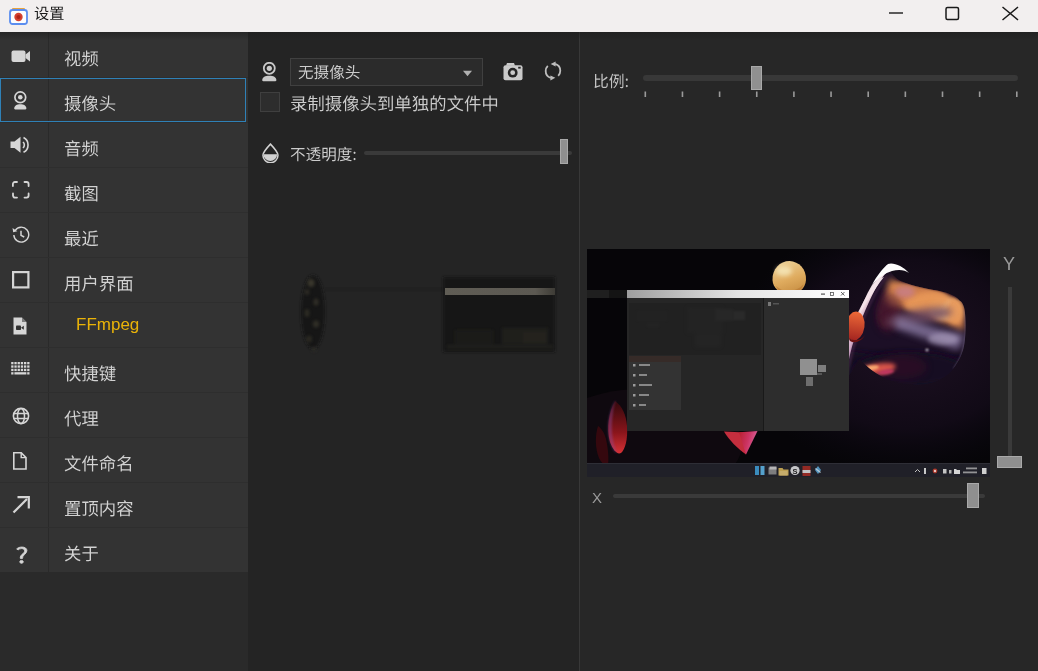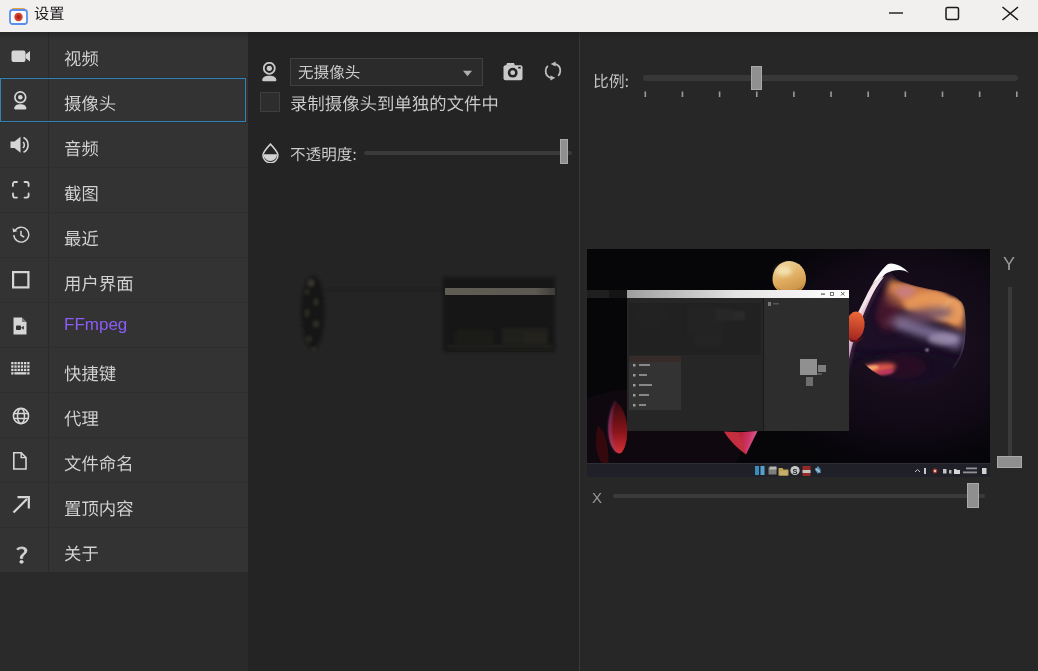--- a/index.html
+++ b/index.html
@@ -66,21 +66,21 @@
   </svg>
 <svg style="position:absolute;left:64px;top:449.5px" width="72" height="26">
     <path transform="translate(0,20)" d="M7.4 -14.3C7.9 -13.5 8.4 -12.3 8.6 -11.6L10.1 -12.1C9.8 -12.8 9.2 -13.9 8.7 -14.7ZM0.9 -11.6V-10.3H3.6C4.6 -7.6 6.0 -5.3 7.8 -3.5C5.9 -1.9 3.5 -0.7 0.6 0.1C0.9 0.4 1.3 1.0 1.4 1.4C4.3 0.4 6.8 -0.8 8.7 -2.5C10.7 -0.8 13.1 0.5 15.9 1.3C16.1 0.9 16.5 0.3 16.8 0.1C14.0 -0.6 11.7 -1.9 9.7 -3.5C11.5 -5.3 12.8 -7.5 13.9 -10.3H16.6V-11.6ZM8.8 -4.4C7.1 -6.1 5.8 -8.0 4.9 -10.3H12.4C11.5 -7.9 10.3 -6.0 8.8 -4.4Z M22.9 -5.9V-4.7H27.9V1.4H29.2V-4.7H34.0V-5.9H29.2V-9.8H33.2V-11.0H29.2V-14.4H27.9V-11.0H25.6C25.8 -11.8 26.0 -12.7 26.2 -13.5L24.9 -13.7C24.5 -11.5 23.8 -9.2 22.8 -7.8C23.1 -7.6 23.6 -7.3 23.9 -7.1C24.4 -7.8 24.8 -8.8 25.2 -9.8H27.9V-5.9ZM22.1 -14.5C21.1 -11.9 19.6 -9.3 18.0 -7.6C18.2 -7.3 18.6 -6.6 18.7 -6.3C19.3 -6.9 19.8 -7.6 20.3 -8.4V1.4H21.6V-10.4C22.2 -11.6 22.8 -12.9 23.3 -14.2Z M43.6 -14.8C42.0 -12.5 38.6 -10.3 35.4 -9.4C35.7 -9.1 36.0 -8.5 36.2 -8.2C37.4 -8.6 38.7 -9.2 40.0 -9.9V-8.8H46.9V-10.0C48.1 -9.3 49.4 -8.6 50.7 -8.2C50.9 -8.6 51.3 -9.2 51.6 -9.5C48.9 -10.2 45.9 -11.9 44.3 -13.7L44.6 -14.1ZM40.1 -10.0C41.4 -10.8 42.6 -11.8 43.6 -12.8C44.5 -11.8 45.6 -10.8 46.9 -10.0ZM37.0 -7.4V0.1H38.2V-1.4H42.3V-7.4ZM38.2 -6.2H41.1V-2.6H38.2ZM44.2 -7.4V1.4H45.4V-6.2H48.8V-2.5C48.8 -2.3 48.7 -2.2 48.5 -2.2C48.2 -2.2 47.4 -2.2 46.4 -2.2C46.6 -1.8 46.8 -1.4 46.8 -1.0C48.1 -1.0 48.9 -1.0 49.4 -1.2C49.9 -1.4 50.1 -1.8 50.1 -2.5V-7.4Z M56.8 -9.2C57.7 -8.6 58.7 -7.8 59.5 -7.1C57.4 -6.0 55.2 -5.2 53.0 -4.8C53.3 -4.5 53.6 -3.9 53.7 -3.5C54.7 -3.8 55.6 -4.1 56.6 -4.4V1.4H57.9V0.5H65.7V1.4H67.0V-5.9H60.0C62.9 -7.5 65.5 -9.6 66.9 -12.4L66.0 -12.9L65.8 -12.9H59.6C60.0 -13.4 60.4 -13.9 60.8 -14.4L59.3 -14.7C58.2 -13.0 56.3 -11.1 53.4 -9.7C53.7 -9.5 54.1 -9.0 54.3 -8.7C56.0 -9.6 57.4 -10.6 58.5 -11.7H65.0C63.9 -10.1 62.4 -8.8 60.7 -7.7C59.9 -8.5 58.7 -9.3 57.8 -10.0ZM65.7 -0.7H57.9V-4.7H65.7Z" fill="#d2d2d2"></path>
   </svg>
 <svg style="position:absolute;left:64px;top:494.5px" width="72" height="26">
     <path transform="translate(0,20)" d="M11.3 -13.0H14.3V-11.4H11.3ZM7.3 -13.0H10.1V-11.4H7.3ZM3.3 -13.0H6.1V-11.4H3.3ZM3.3 -7.4V-0.1H1.0V0.9H16.4V-0.1H14.1V-7.4H8.6L8.9 -8.5H16.0V-9.5H9.0L9.2 -10.5H15.6V-14.0H2.0V-10.5H7.9L7.8 -9.5H1.2V-8.5H7.6L7.4 -7.4ZM4.6 -0.1V-1.2H12.8V-0.1ZM4.6 -4.8H12.8V-3.8H4.6ZM4.6 -5.6V-6.5H12.8V-5.6ZM4.6 -3.0H12.8V-2.0H4.6Z M28.9 -8.6V-5.1C28.9 -3.3 28.6 -1.0 24.3 0.4C24.6 0.6 25.0 1.1 25.1 1.4C29.5 -0.3 30.2 -2.9 30.2 -5.1V-8.6ZM29.7 -1.6C31.0 -0.7 32.5 0.6 33.3 1.4L34.2 0.4C33.4 -0.4 31.8 -1.6 30.5 -2.4ZM25.7 -10.9V-2.7H26.9V-9.7H32.2V-2.7H33.4V-10.9H29.4L30.1 -12.7H34.1V-13.9H25.0V-12.7H28.7C28.6 -12.1 28.4 -11.5 28.2 -10.9ZM18.2 -13.4V-12.1H21.0V-0.9C21.0 -0.6 20.9 -0.5 20.6 -0.5C20.3 -0.5 19.4 -0.5 18.3 -0.5C18.5 -0.2 18.8 0.4 18.8 0.8C20.2 0.8 21.1 0.7 21.6 0.5C22.1 0.3 22.3 -0.1 22.3 -0.9V-12.1H24.6V-13.4Z M36.5 -11.6V1.4H37.8V-10.4H42.8C42.8 -8.1 42.1 -5.2 38.3 -3.1C38.6 -2.9 39.0 -2.4 39.2 -2.1C41.6 -3.5 42.8 -5.2 43.5 -6.8C45.1 -5.3 46.8 -3.5 47.7 -2.3L48.8 -3.2C47.7 -4.5 45.6 -6.5 43.9 -8.1C44.0 -8.9 44.1 -9.6 44.2 -10.4H49.2V-0.3C49.2 -0.0 49.1 0.1 48.8 0.1C48.4 0.1 47.3 0.1 46.0 0.1C46.2 0.4 46.4 1.0 46.5 1.4C48.0 1.4 49.1 1.4 49.7 1.2C50.3 0.9 50.5 0.5 50.5 -0.3V-11.6H44.2V-14.6H42.9V-11.6Z M58.0 -11.0C57.0 -9.7 55.3 -8.5 53.7 -7.7C54.0 -7.5 54.5 -7.0 54.7 -6.7C56.3 -7.6 58.0 -9.1 59.2 -10.6ZM62.4 -10.2C64.0 -9.2 66.0 -7.7 66.9 -6.8L67.9 -7.6C66.9 -8.6 64.9 -10.0 63.3 -11.0ZM60.8 -9.5C59.2 -6.9 56.1 -4.7 52.8 -3.5C53.2 -3.2 53.5 -2.8 53.7 -2.5C54.5 -2.8 55.3 -3.2 56.0 -3.6V1.4H57.3V0.8H64.5V1.3H65.8V-3.8C66.5 -3.4 67.3 -3.0 68.1 -2.7C68.2 -3.1 68.6 -3.5 68.9 -3.8C66.1 -4.9 63.6 -6.3 61.6 -8.5L61.9 -9.0ZM57.3 -0.3V-3.3H64.5V-0.3ZM57.4 -4.4C58.7 -5.3 59.9 -6.4 60.9 -7.6C62.1 -6.3 63.4 -5.3 64.7 -4.4ZM59.7 -14.4C60.0 -14.0 60.2 -13.5 60.4 -13.0H53.6V-9.8H54.9V-11.8H66.8V-9.8H68.2V-13.0H62.0C61.8 -13.6 61.4 -14.2 61.1 -14.7Z" fill="#d2d2d2"></path>
   </svg>
 <svg style="position:absolute;left:64px;top:539.5px" width="37" height="26">
     <path transform="translate(0,20)" d="M3.9 -13.9C4.6 -13.0 5.3 -11.7 5.6 -10.9H2.2V-9.6H8.0V-7.5C8.0 -7.2 8.0 -6.8 8.0 -6.5H1.2V-5.2H7.7C7.2 -3.3 5.5 -1.3 0.8 0.2C1.2 0.5 1.6 1.1 1.8 1.4C6.3 -0.2 8.2 -2.2 9.0 -4.2C10.4 -1.5 12.7 0.4 15.8 1.3C16.0 0.9 16.4 0.3 16.7 0.0C13.5 -0.8 11.1 -2.6 9.8 -5.2H16.3V-6.5H9.5L9.5 -7.5V-9.6H15.3V-10.9H11.9C12.5 -11.8 13.2 -13.0 13.8 -14.1L12.4 -14.5C11.9 -13.5 11.1 -12.0 10.4 -10.9H5.7L6.8 -11.5C6.5 -12.4 5.7 -13.6 5.0 -14.5Z M19.6 -13.4V-12.1H25.6V-7.7H18.4V-6.4H25.6V-0.5C25.6 -0.2 25.4 -0.1 25.1 -0.1C24.7 -0.0 23.3 -0.0 21.9 -0.1C22.1 0.3 22.4 0.9 22.4 1.3C24.2 1.3 25.4 1.3 26.0 1.1C26.7 0.9 27.0 0.4 27.0 -0.5V-6.4H33.9V-7.7H27.0V-12.1H32.6V-13.4Z" fill="#d2d2d2"></path>
   </svg>
-<div class="abs" style="left:64px;top:315px;width:80px;height:20px;color:#8b5cf6;font-size:17px">FFmpeg</div>
+<div class="abs" style="left:76px;top:315px;width:80px;height:20px;color:#eab308;font-size:17px">FFmpeg</div>
 <svg class="abs" style="left:11px;top:50px" width="20" height="13">
 <rect x="0.5" y="0.5" width="14" height="11.5" rx="2" fill="#d6d6d6"></rect>
 <path d="M14.5 4.5 L19 1 V11.5 L14.5 8 Z" fill="#d6d6d6"></path>
   </svg>
 <svg class="abs" style="left:13px;top:91px" width="15" height="19">
 <circle cx="7.3" cy="6.3" r="5.4" fill="none" stroke="#d6d6d6" stroke-width="1.7"></circle>
 <circle cx="7.3" cy="6.3" r="2.3" fill="#d6d6d6"></circle>
 <path d="M1.2 17.5 C1.2 14.6 3.9 13.2 7.3 13.2 C10.7 13.2 13.4 14.6 13.4 17.5 L13.2 17.9 A1 1 0 0 1 12.4 18.4 H2.2 A1 1 0 0 1 1.4 17.9 Z" fill="#d6d6d6"></path>
   </svg>
 <svg class="abs" style="left:10px;top:136px" width="21" height="18">

